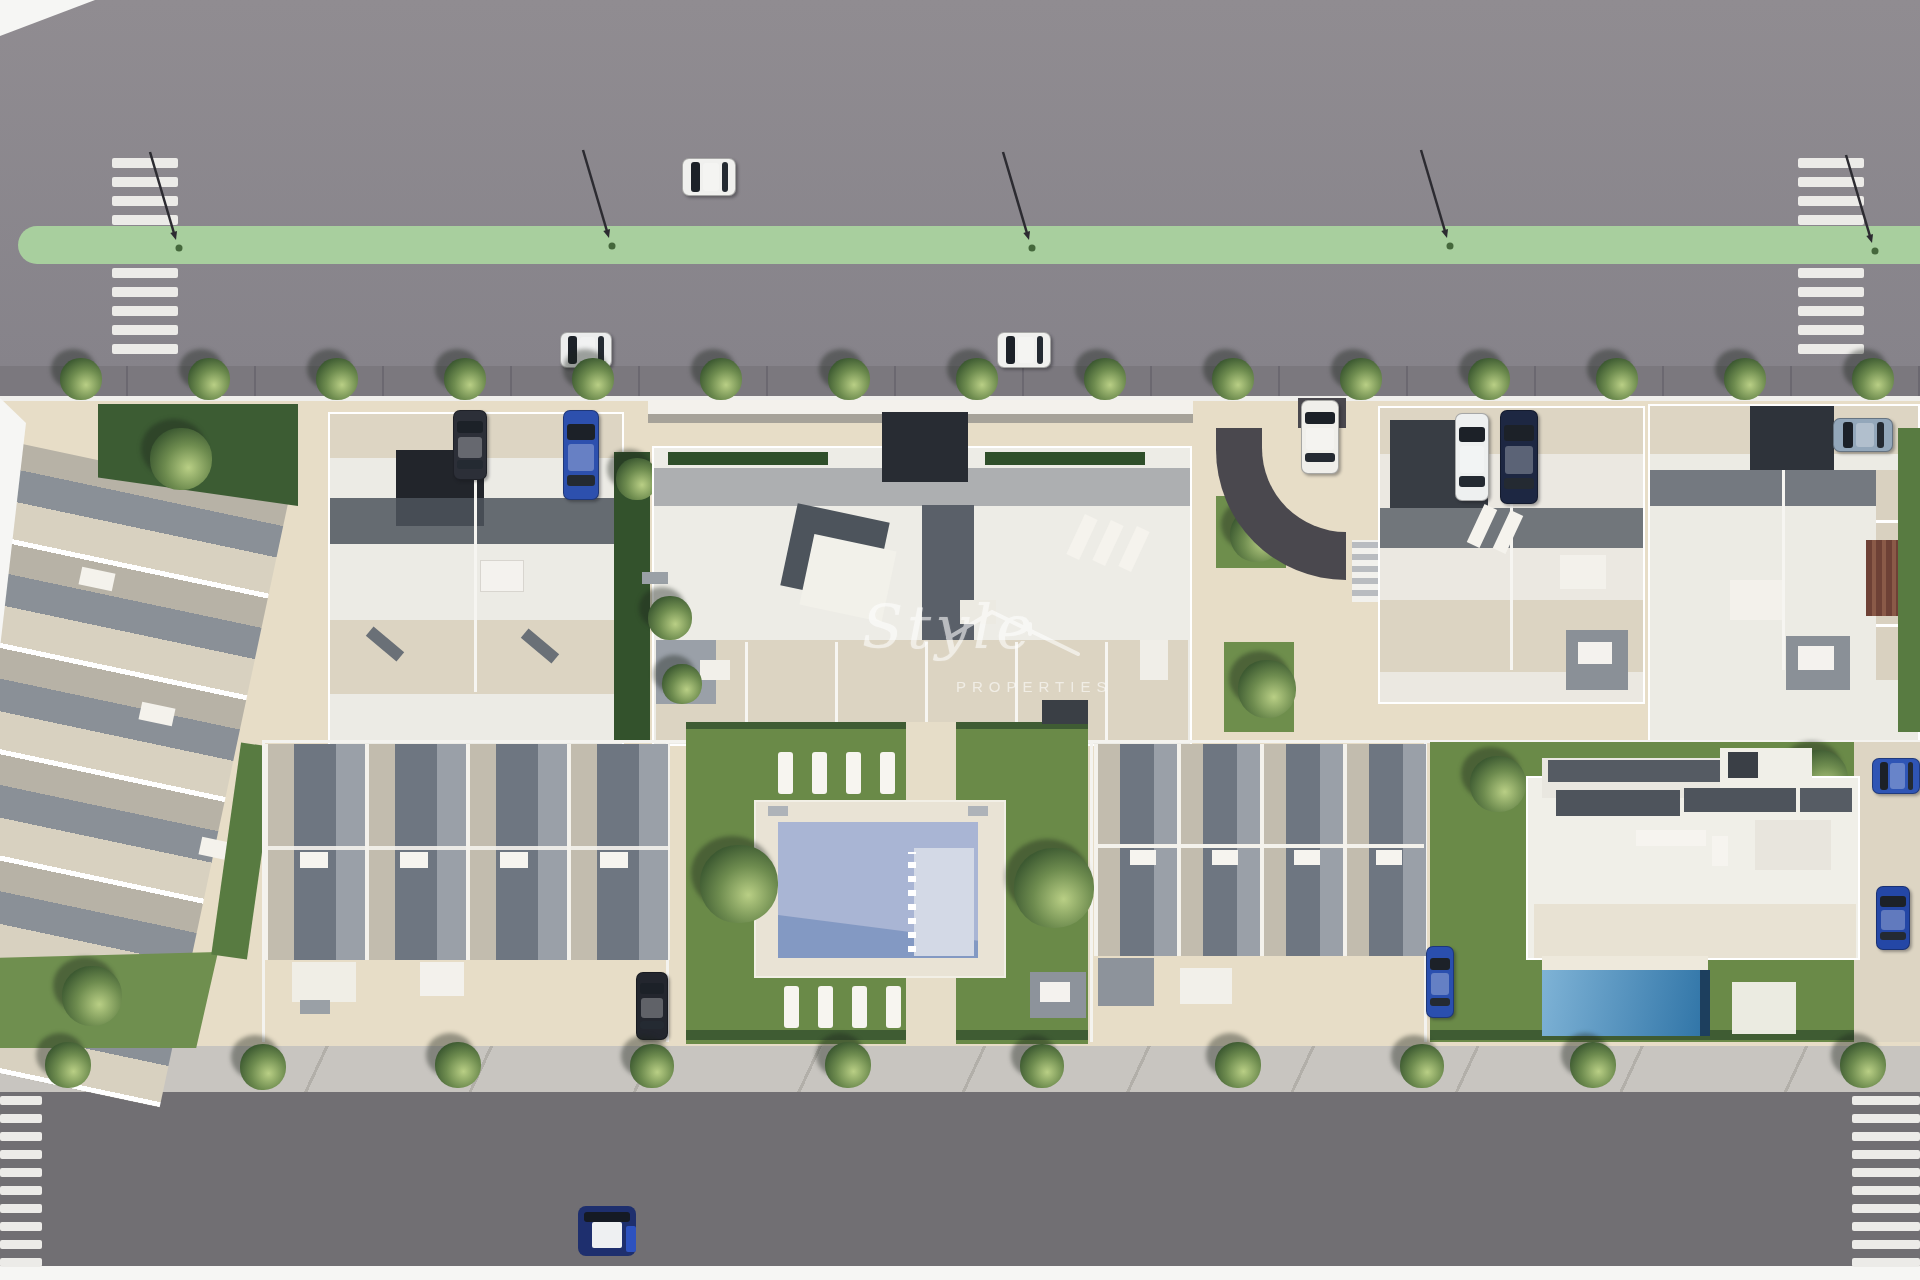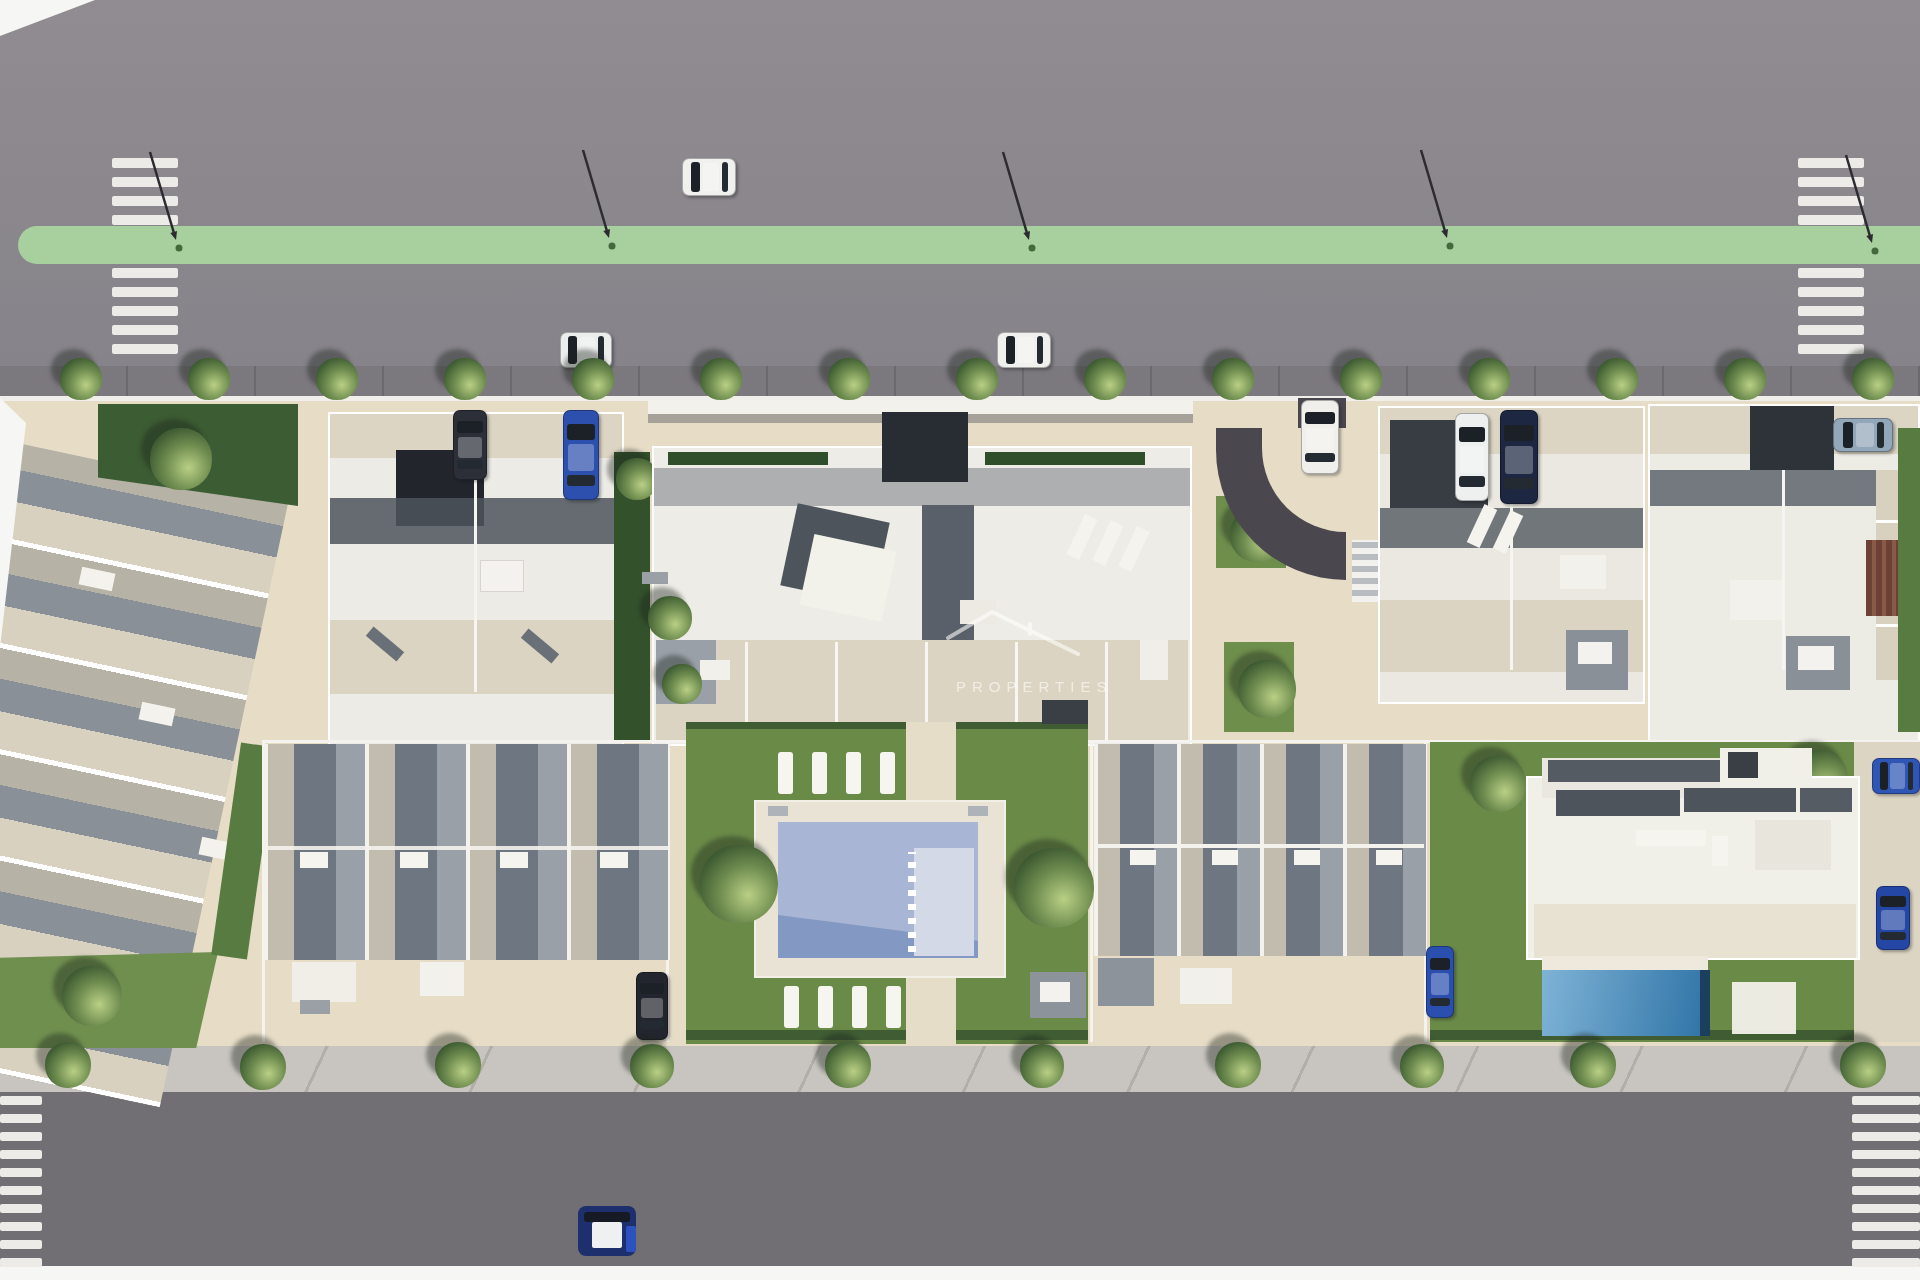--- a/index.html
+++ b/index.html
@@ -358,15 +358,16 @@
       <div style="position: absolute; left: 578px; top: 1206px; width: 58px; height: 50px; background: rgb(30, 47, 110); border-radius: 8px;"></div>
       <div style="position: absolute; left: 584px; top: 1212px; width: 46px; height: 10px; background: rgb(21, 26, 36); border-radius: 3px;"></div>
       <div style="position: absolute; left: 592px; top: 1222px; width: 30px; height: 26px; background: rgb(238, 240, 242); border-radius: 2px;"></div>
       <div style="position: absolute; left: 626px; top: 1226px; width: 10px; height: 26px; background: rgb(45, 82, 192); border-radius: 2px;"></div>
     </div>
   <div class="wm">
     <svg width="250" height="140" viewBox="0 0 250 140">
       <path d="M 96 64 L 140 38 L 226 80" fill="none" stroke="#ffffff" stroke-width="4" stroke-linecap="round"></path>
       <path d="M 178 50 L 178 60" fill="none" stroke="#ffffff" stroke-width="4" stroke-linecap="round"></path>
     </svg>
+    <div class="wm-script">Style</div>
     <div class="wm-caps">PROPERTIES</div>
   </div>
 </div>
 
 </body></html>

